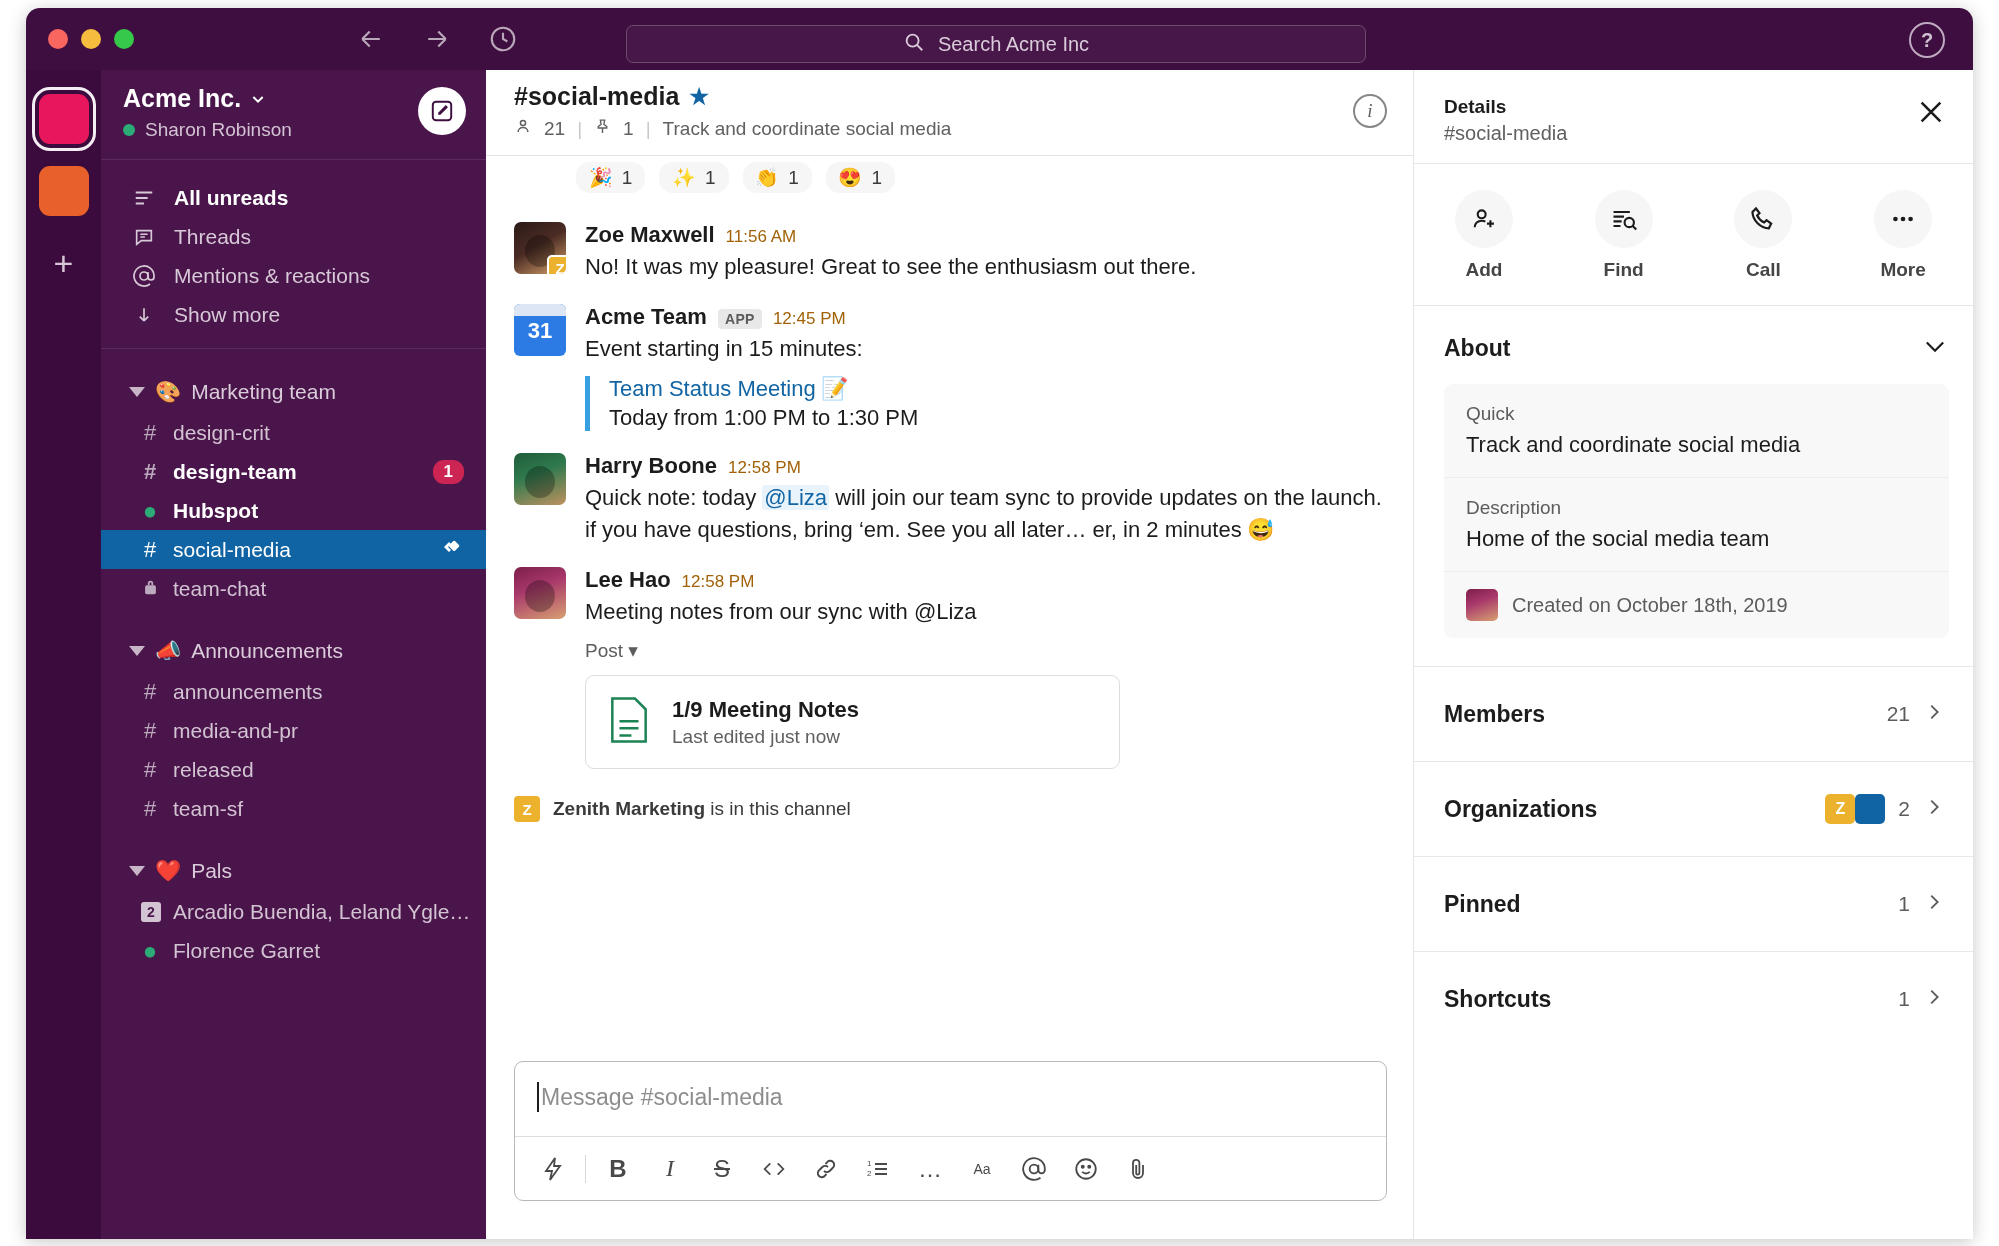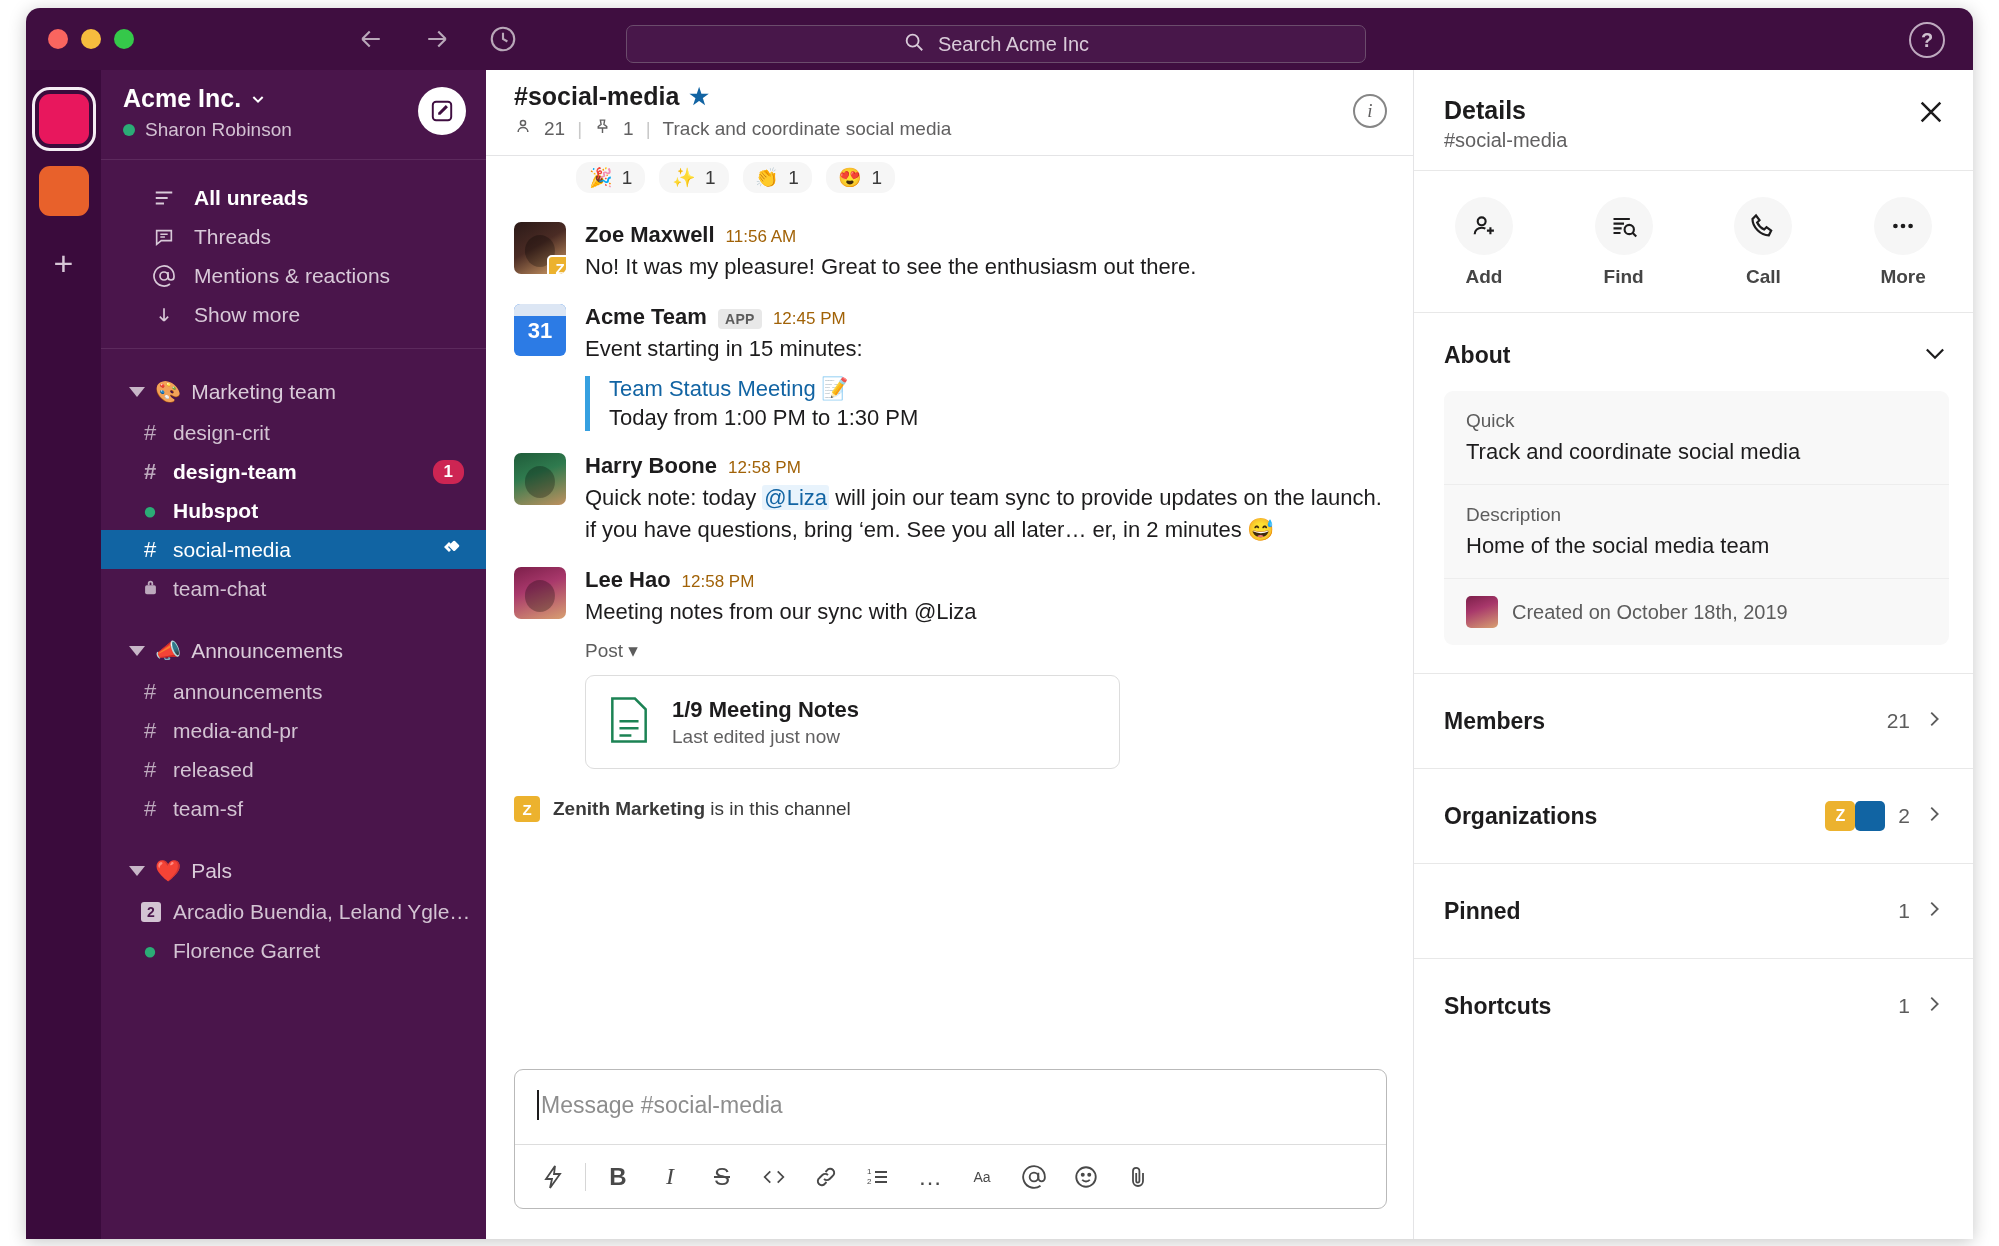--- a/index.html
+++ b/index.html
@@ -75,21 +75,20 @@
   .composebtn {
     width: 48px; height: 48px; border-radius: 50%; background: #fff;
     display: flex; align-items: center; justify-content: center; margin-top: 3px;
   }
 
   .navlist { padding: 18px 0 14px 0; border-bottom: 1px solid #5C2A5D; }
   .navitem {
     display: flex; align-items: center; gap: 17px;
     padding: 6px 0 6px 30px; font-size: 21px; color: #D8C9D8;
     height: 39px;
-    margin-left: 20px;
   }
   .navitem.bold { color: #fff; font-weight: bold; }
   .navitem .ico { width: 26px; display: flex; justify-content: center; color: #D8C9D8; }
 
   .section { padding-top: 22px; }
   .secthead {
     display: flex; align-items: center; gap: 10px;
     padding-left: 28px; font-size: 21px; color: #DACCDA;
     height: 42px;
   }
@@ -158,37 +157,37 @@
     margin-top: 13px; border: 1px solid #DDDDDD; border-radius: 9px;
     padding: 19px 22px; display: flex; align-items: center; gap: 22px;
     max-width: 535px;
   }
   .filename { font-size: 22px; font-weight: bold; color: #1D1C1D; }
   .filesub { font-size: 19px; color: #616061; margin-top: 3px; }
   .chnotice { display: flex; align-items: center; gap: 13px; padding: 16px 0 0 0; font-size: 19px; color: #3A3A3A; }
   .orgchip { width: 26px; height: 26px; border-radius: 4px; background: #ECB22E; color: #fff; font-size: 15px; font-weight: bold; display: flex; align-items: center; justify-content: center; }
 
   
-  .composer { padding: 0 26px 30px 28px; }
+  .composer { padding: 0 26px 38px 28px; }
   .cbox { border: 1px solid #B9B9B9; border-radius: 9px; overflow: hidden; }
   .cinput { padding: 20px 22px 24px 22px; display: flex; align-items: center; }
   .caret-i { width: 2px; height: 30px; background: #1D1C1D; margin-right: 2px; }
   .cplaceholder { font-size: 23px; color: #8D8D8D; }
   .ctoolbar {
     border-top: 1px solid #DDDDDD; height: 64px;
     display: flex; align-items: center; gap: 0px; padding: 0 12px;
     color: #494949;
   }
   .tbtn { width: 52px; height: 52px; display: flex; align-items: center; justify-content: center; font-size: 24px; }
   .tdiv { width: 1px; height: 28px; background: #D6D6D6; margin: 0 6px; }
 
   
   .details { width: 560px; border-left: 1px solid #E4E4E6; background: #fff; display: flex; flex-direction: column; }
   .dhead { padding: 26px 28px 18px 30px; border-bottom: 1px solid #E8E8E8; position: relative; }
-  .dtitle { font-size: 25px; font-weight: bold; color: #1D1C1D; }
+  .dtitle { font-size: 19px; font-weight: bold; color: #1D1C1D; }
   .dsub { font-size: 20px; color: #616061; margin-top: 4px; }
   .dclose { position: absolute; right: 26px; top: 26px; color: #1D1C1D; }
   .dactions { display: flex; padding: 26px 0 24px 0; border-bottom: 1px solid #E8E8E8; }
   .daction { flex: 1; display: flex; flex-direction: column; align-items: center; gap: 11px; }
   .dcircle { width: 58px; height: 58px; border-radius: 50%; background: #F6F6F6; display: flex; align-items: center; justify-content: center; color: #1D1C1D; }
   .dlabel { font-size: 19px; color: #454545; font-weight: bold; }
   .dabout { padding: 26px 24px 0 30px; }
   .daboutrow { display: flex; align-items: center; justify-content: space-between; }
   .dabouttitle { font-size: 23px; font-weight: bold; color: #1D1C1D; }
   .dcard { margin-top: 20px; background: #F8F8F8; border-radius: 9px; overflow: hidden; }

